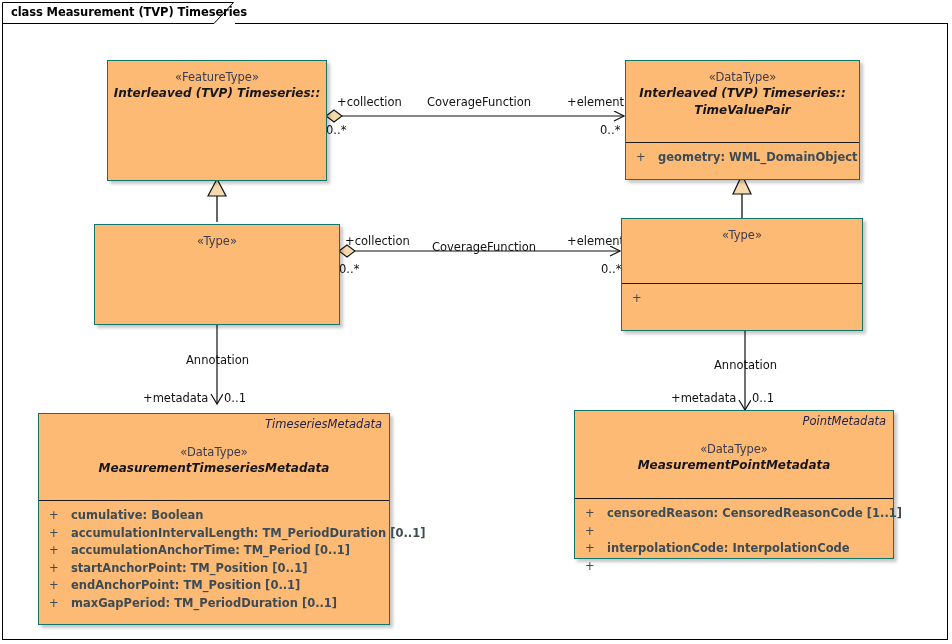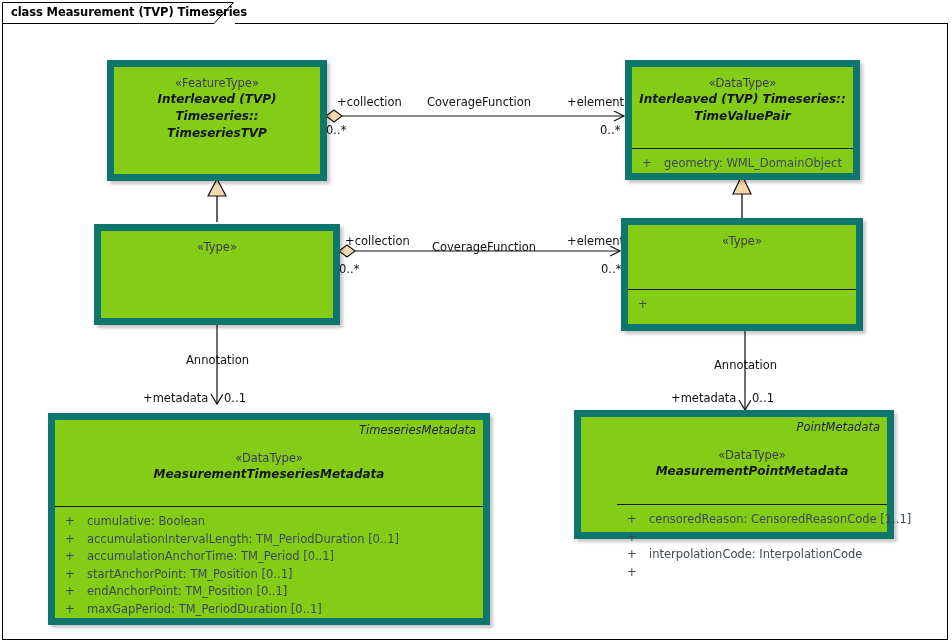--- a/index.html
+++ b/index.html
@@ -59,22 +59,22 @@
     font-size: 11.5px;
     font-weight: bold;
     color: #000000;
     white-space: nowrap;
     letter-spacing: -0.1px;
   }
 
   
   .uml-box {
     position: absolute;
-    background: #84cc16;
-    border: 7px solid #0f766e;
+    background: #fdba74;
+    border: 1px solid #0f766e;
     box-sizing: border-box;
     box-shadow: 3px 3px 3px rgba(0,0,0,0.22);
   }
   .uml-head {
     position: relative;
     text-align: center;
     padding-top: 8px;
     padding-bottom: 6px;
   }
   .uml-head.with-divider {
@@ -112,20 +112,21 @@
     padding-left: 10px;
     white-space: nowrap;
   }
   .attr-vis {
     width: 22px;
     flex: 0 0 22px;
     color: #3d4b55;
   }
   .attr-text {
     flex: 1 1 auto;
+    font-weight: bold;
   }
 
   
   .conn-label {
     position: absolute;
     font-size: 11.5px;
     color: #111111;
     white-space: nowrap;
   }
 
@@ -209,21 +210,20 @@
   <div class="conn-label" style="left:224px; top:391px;">0..1</div>
 
   <div class="conn-label" style="left:714px; top:358px;">Annotation</div>
   <div class="conn-label" style="left:671px; top:391px;">+metadata</div>
   <div class="conn-label" style="left:752px; top:391px;">0..1</div>
 
   <div class="uml-box" style="left:107px; top:60px; width:220px; height:121px;">
     <div class="uml-head">
       <div class="stereotype">«FeatureType»</div>
       <div class="cls-name">Interleaved (TVP) Timeseries::</div>
-      <div class="cls-name">TimeseriesTVP</div>
     </div>
   </div>
 
   <div class="uml-box" style="left:625px; top:60px; width:235px; height:120px;">
     <div class="uml-head with-divider" style="height:67px;">
       <div class="stereotype">«DataType»</div>
       <div class="cls-name">Interleaved (TVP) Timeseries::</div>
       <div class="cls-name">TimeValuePair</div>
     </div>
     <div class="uml-attrs">
@@ -244,21 +244,21 @@
     <div class="uml-head with-divider" style="height:50px;">
       <div class="stereotype">«Type»</div>
     </div>
     <div class="uml-attrs">
       <div class="attr-row">
         <span class="attr-vis">+</span>
       </div>
     </div>
   </div>
 
-  <div class="uml-box" style="left:38px; top:413px; width:442px; height:212px;margin-left:10px;">
+  <div class="uml-box" style="left:38px; top:413px; width:352px; height:212px;">
     <div class="uml-head with-divider" style="height:72px;">
       <div class="corner-tag">TimeseriesMetadata</div>
       <div class="stereotype" style="margin-top:22px;">«DataType»</div>
       <div class="cls-name">MeasurementTimeseriesMetadata</div>
     </div>
     <div class="uml-attrs">
       <div class="attr-row">
         <span class="attr-vis">+</span>
         <span class="attr-text">cumulative: Boolean</span>
       </div>
@@ -278,21 +278,21 @@
         <span class="attr-vis">+</span>
         <span class="attr-text">endAnchorPoint: TM_Position [0..1]</span>
       </div>
       <div class="attr-row">
         <span class="attr-vis">+</span>
         <span class="attr-text">maxGapPeriod: TM_PeriodDuration [0..1]</span>
       </div>
     </div>
   </div>
 
-  <div class="uml-box" style="left:574px; top:410px; width:320px; height:129px;padding-left:36px;">
+  <div class="uml-box" style="left:574px; top:410px; width:320px; height:149px;">
     <div class="uml-head with-divider" style="height:73px;">
       <div class="corner-tag">PointMetadata</div>
       <div class="stereotype" style="margin-top:22px;">«DataType»</div>
       <div class="cls-name">MeasurementPointMetadata</div>
     </div>
     <div class="uml-attrs">
       <div class="attr-row">
         <span class="attr-vis">+</span>
         <span class="attr-text">censoredReason: CensoredReasonCode [1..1]</span>
       </div>

